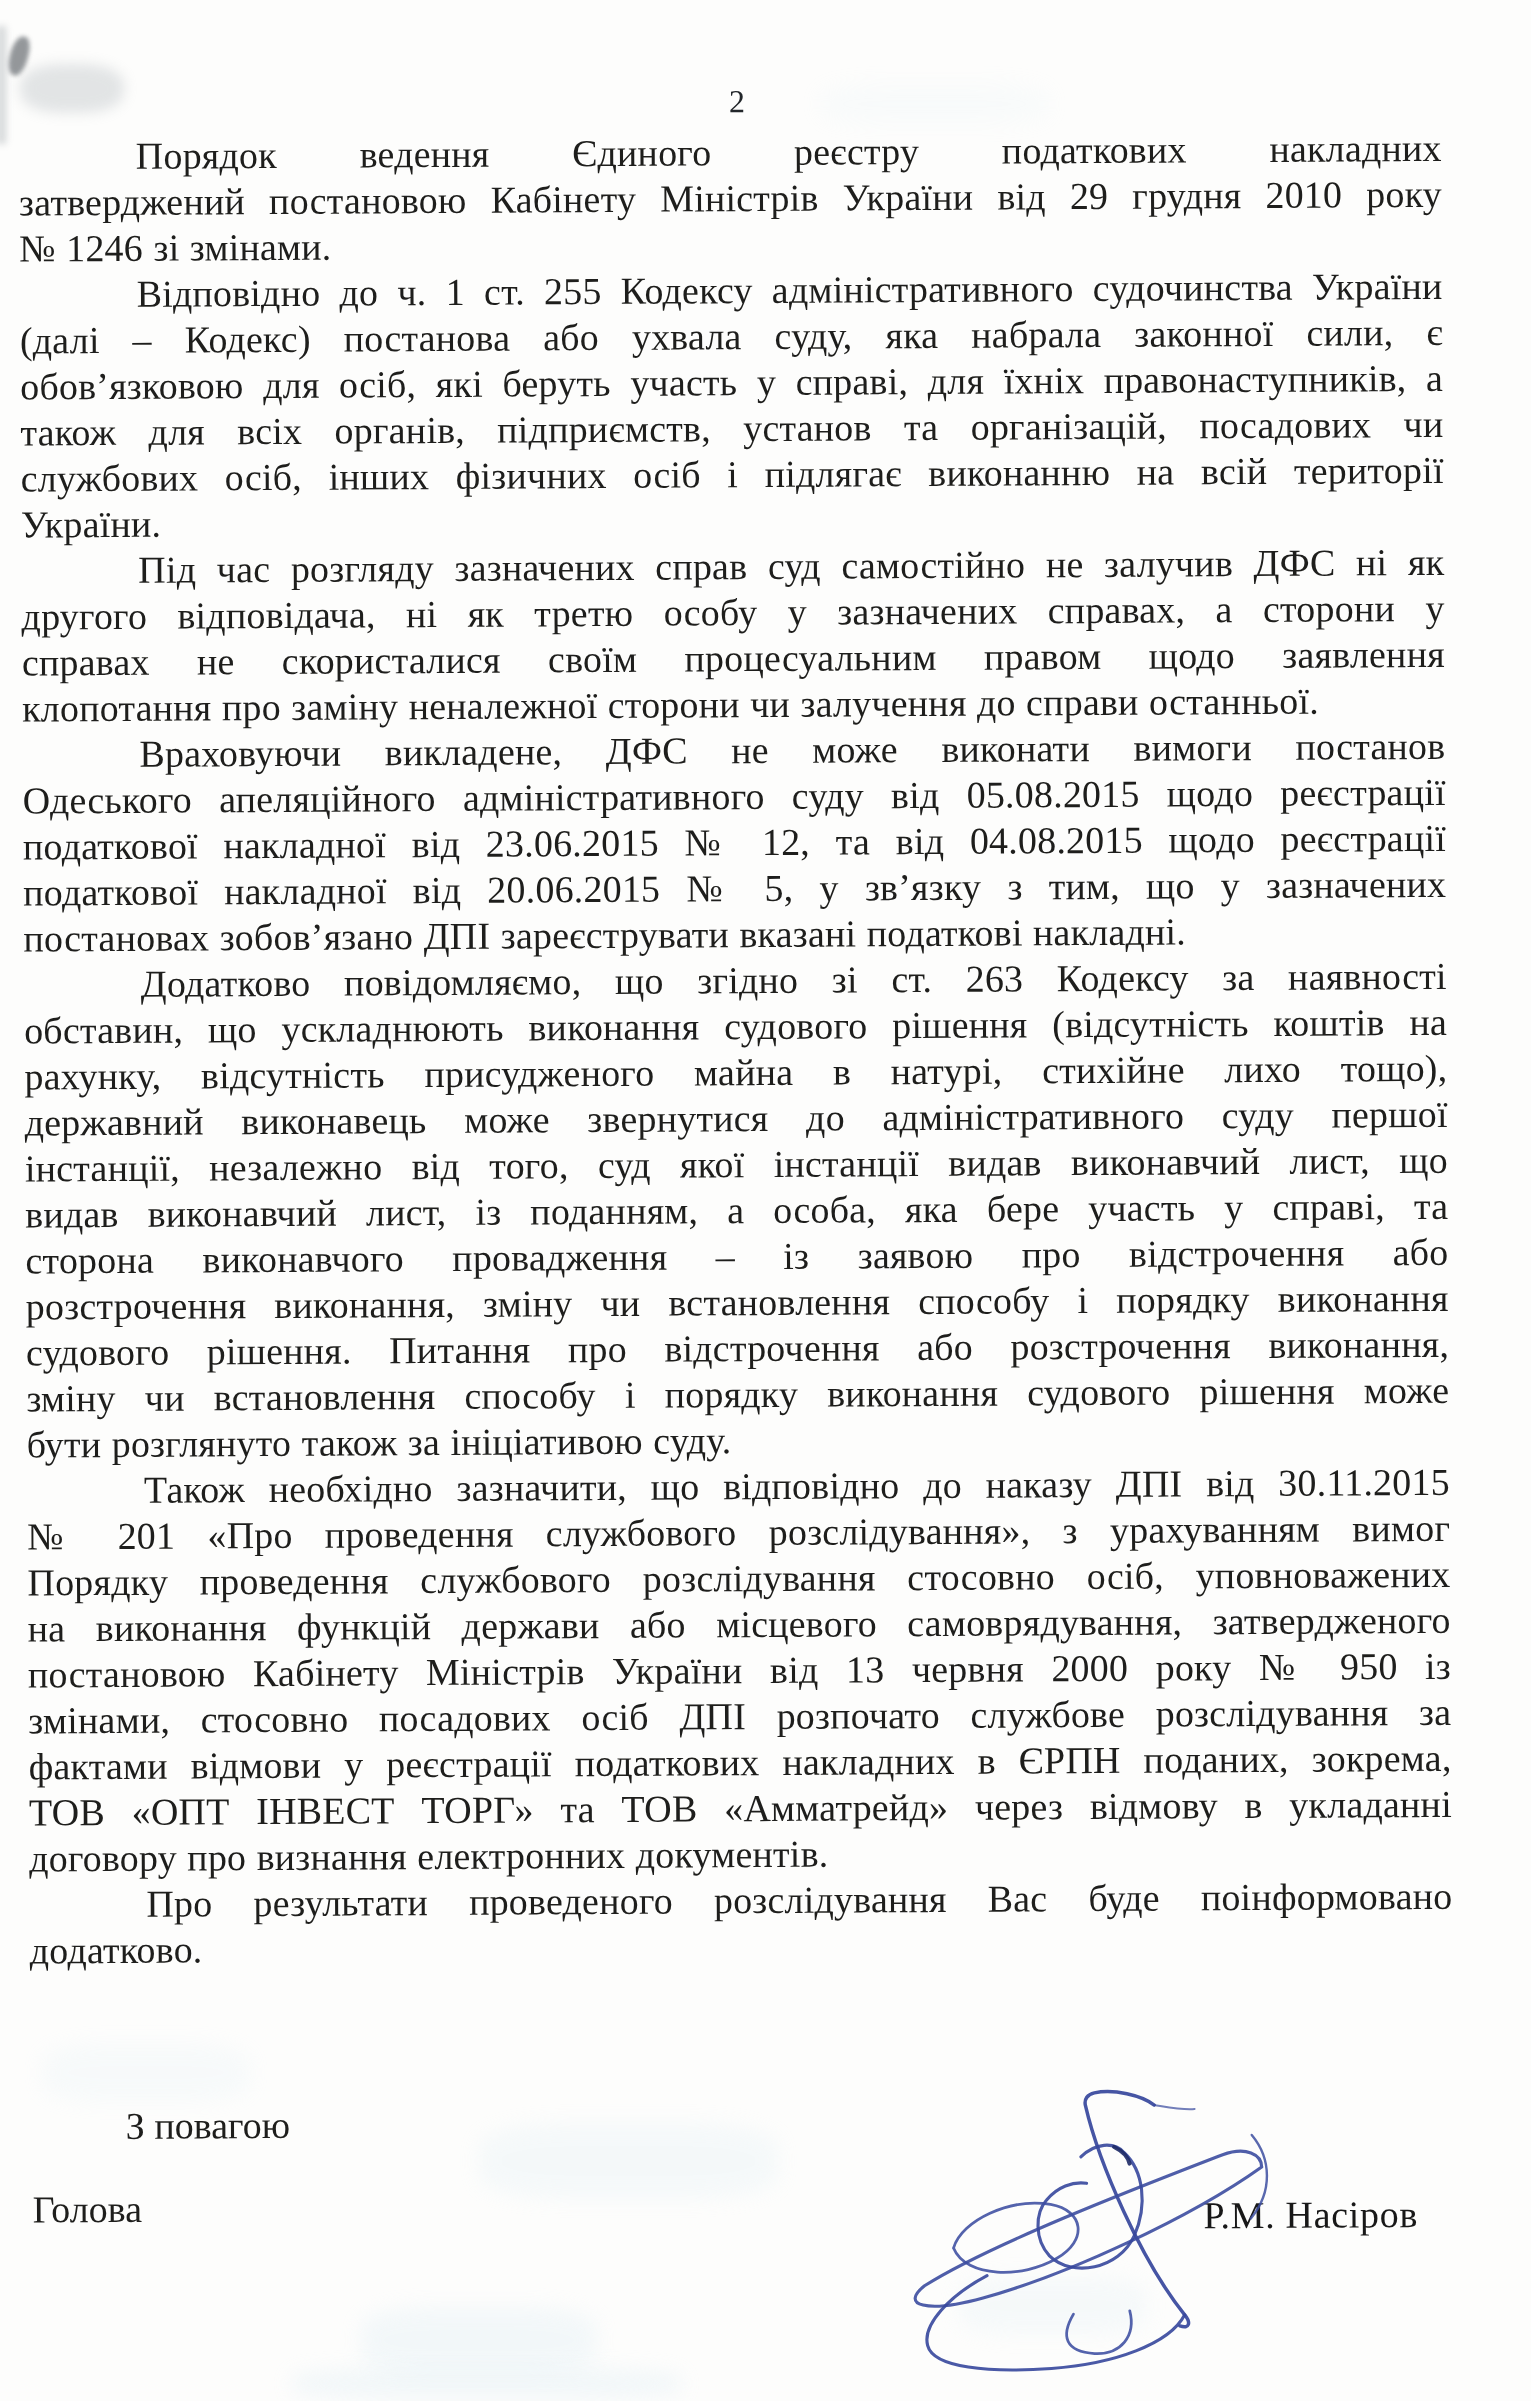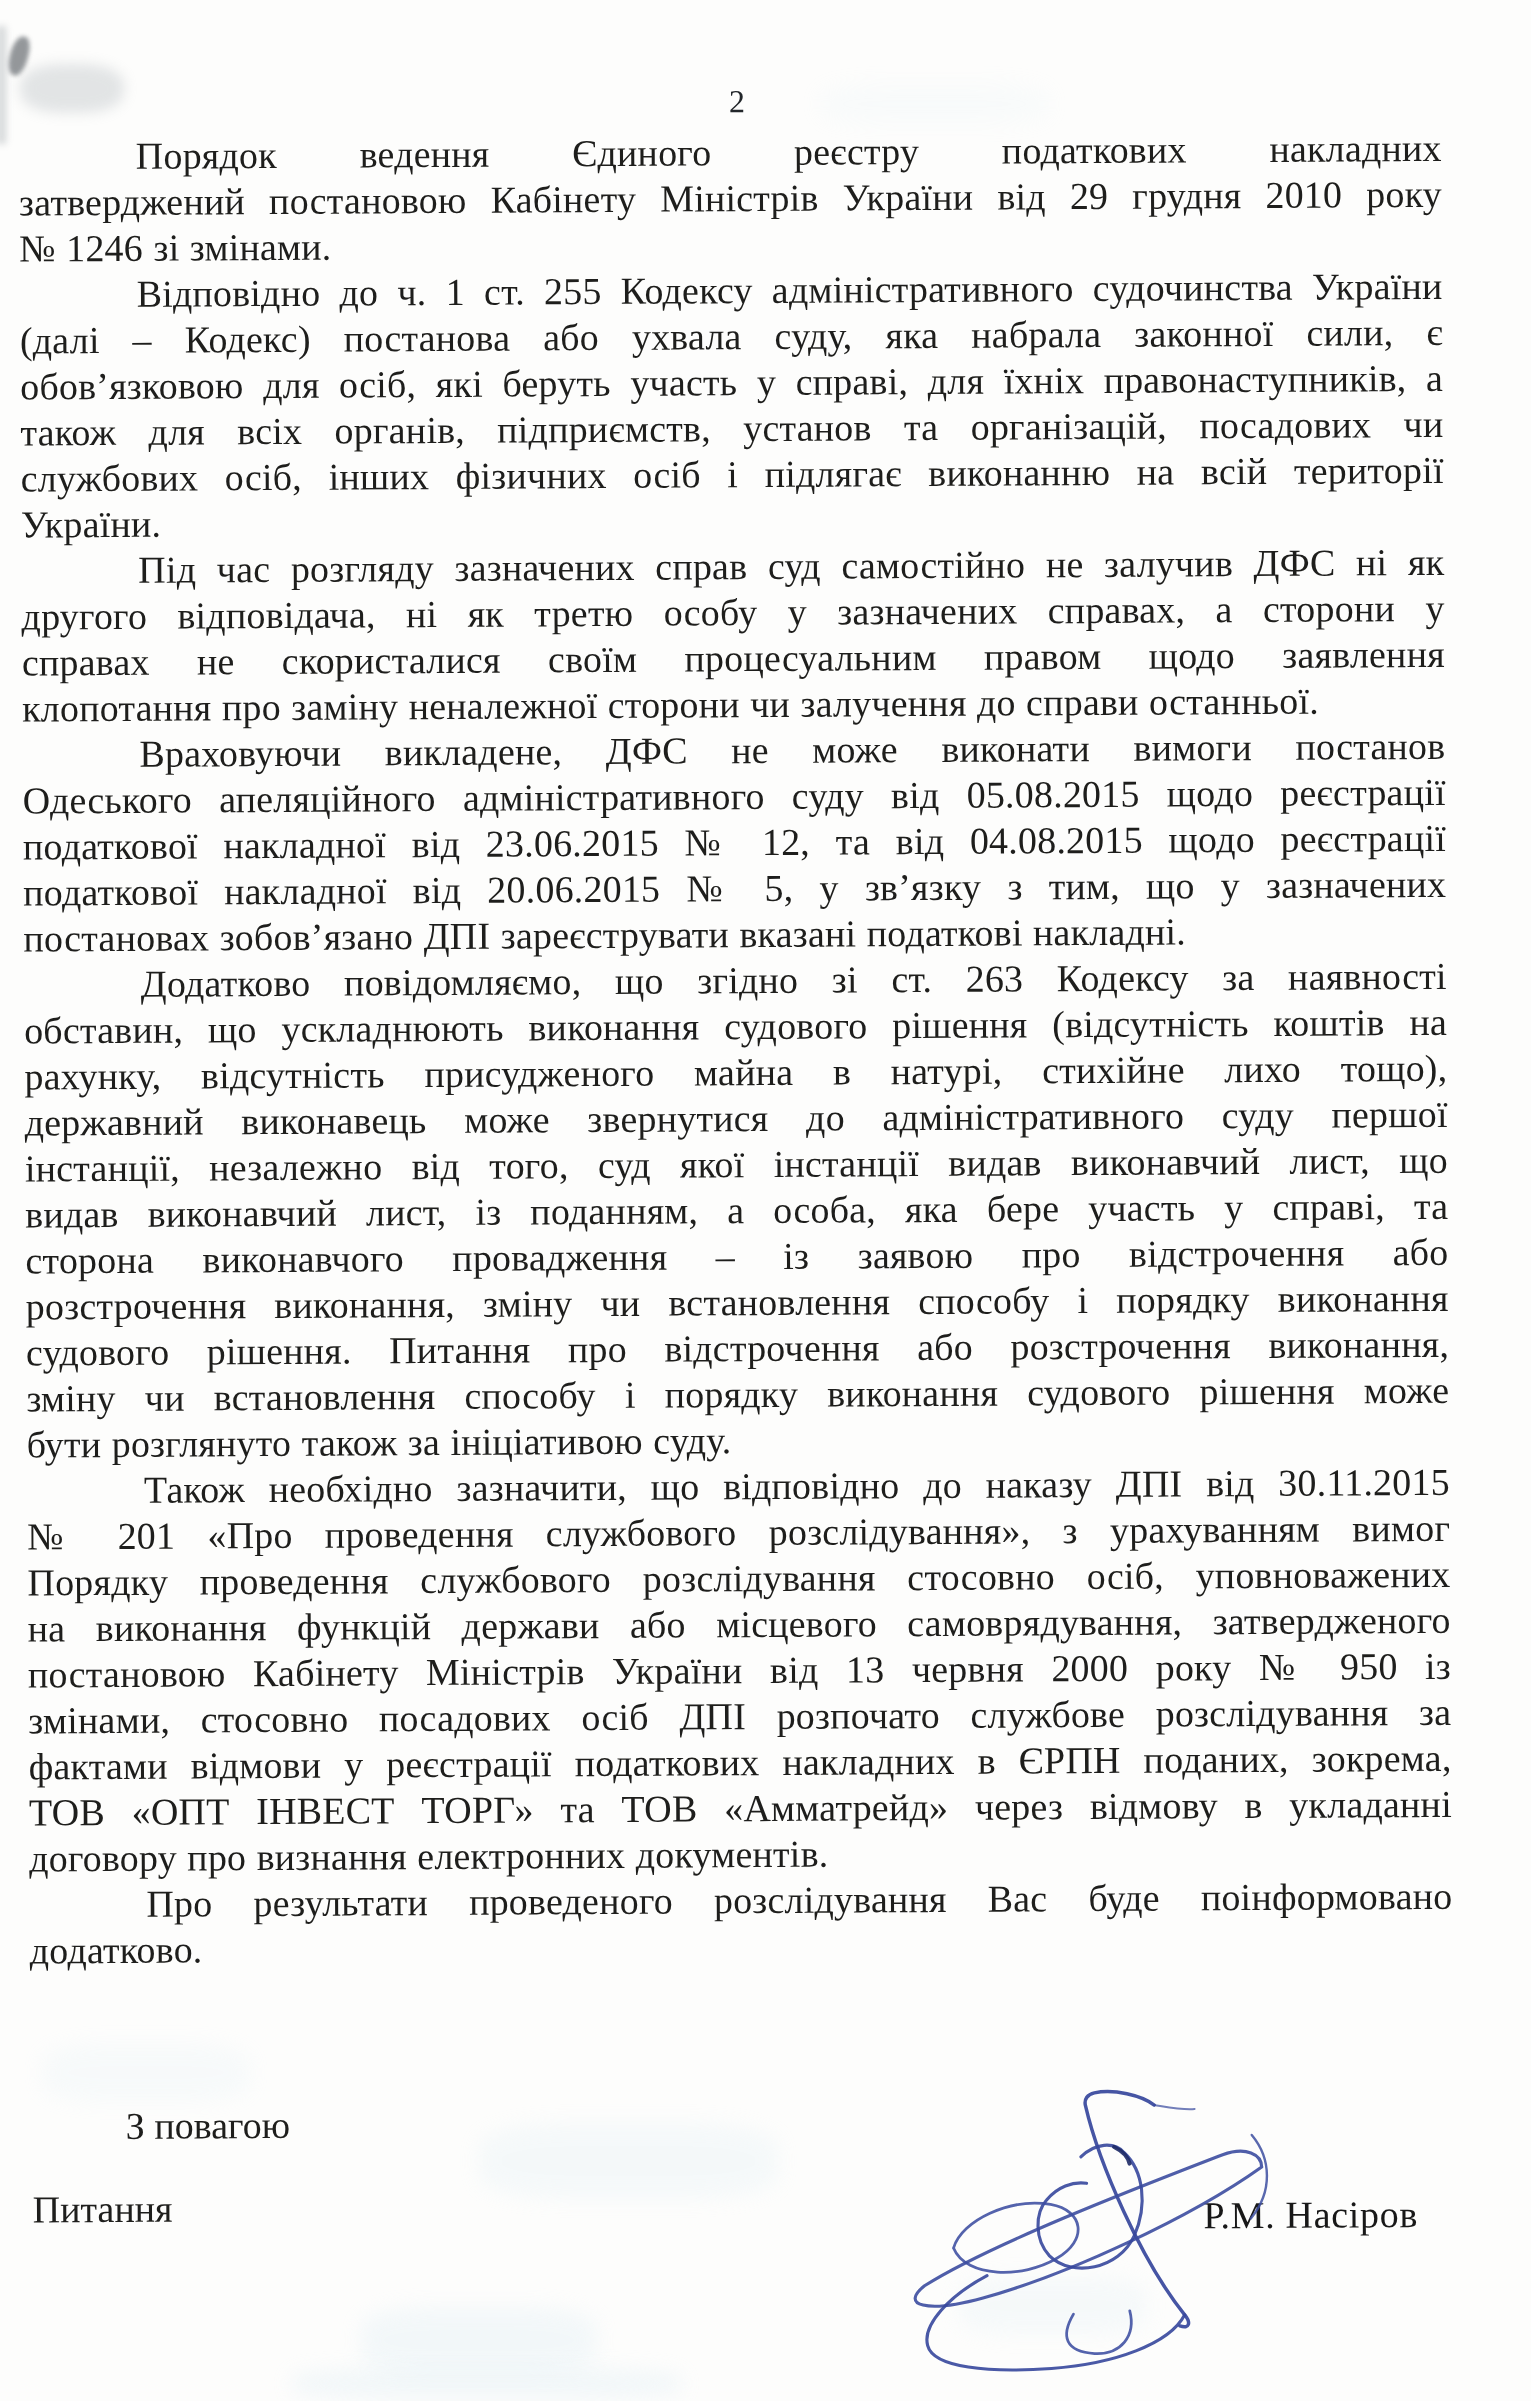--- a/index.html
+++ b/index.html
@@ -144,21 +144,21 @@
           <div class="line">ТОВ «ОПТ ІНВЕСТ ТОРГ» та ТОВ «Амматрейд» через відмову в укладанні</div>
           <div class="line last">договору про визнання електронних документів.</div>
         </div>
         <div class="para">
           <div class="line first">Про результати проведеного розслідування Вас буде поінформовано</div>
           <div class="line last">додатково.</div>
         </div>
       </div>
 
     <div class="salutation">З повагою</div>
-    <div class="signer-title">Питання</div>
+    <div class="signer-title">Голова</div>
     <div class="signer-name">Р.М. Насіров</div>
 
     <svg class="signature" viewBox="0 0 620 450" fill="none" xmlns="http://www.w3.org/2000/svg">
 
       <path d="M418,58 C400,44 360,34 332,40 C322,42 317,49 319,58 C338,142 398,282 460,360 C469,371 467,381 453,376" stroke="#36479c" stroke-width="5" stroke-linecap="round" opacity="0.92"></path>
 
       <path d="M418,58 C442,62 462,66 476,64" stroke="#36479c" stroke-width="3" stroke-linecap="round" opacity="0.7"></path>
 
       <path d="M558,102 C586,136 588,184 556,222" stroke="#3c4da0" stroke-width="3.5" stroke-linecap="round" opacity="0.85"></path>
 

